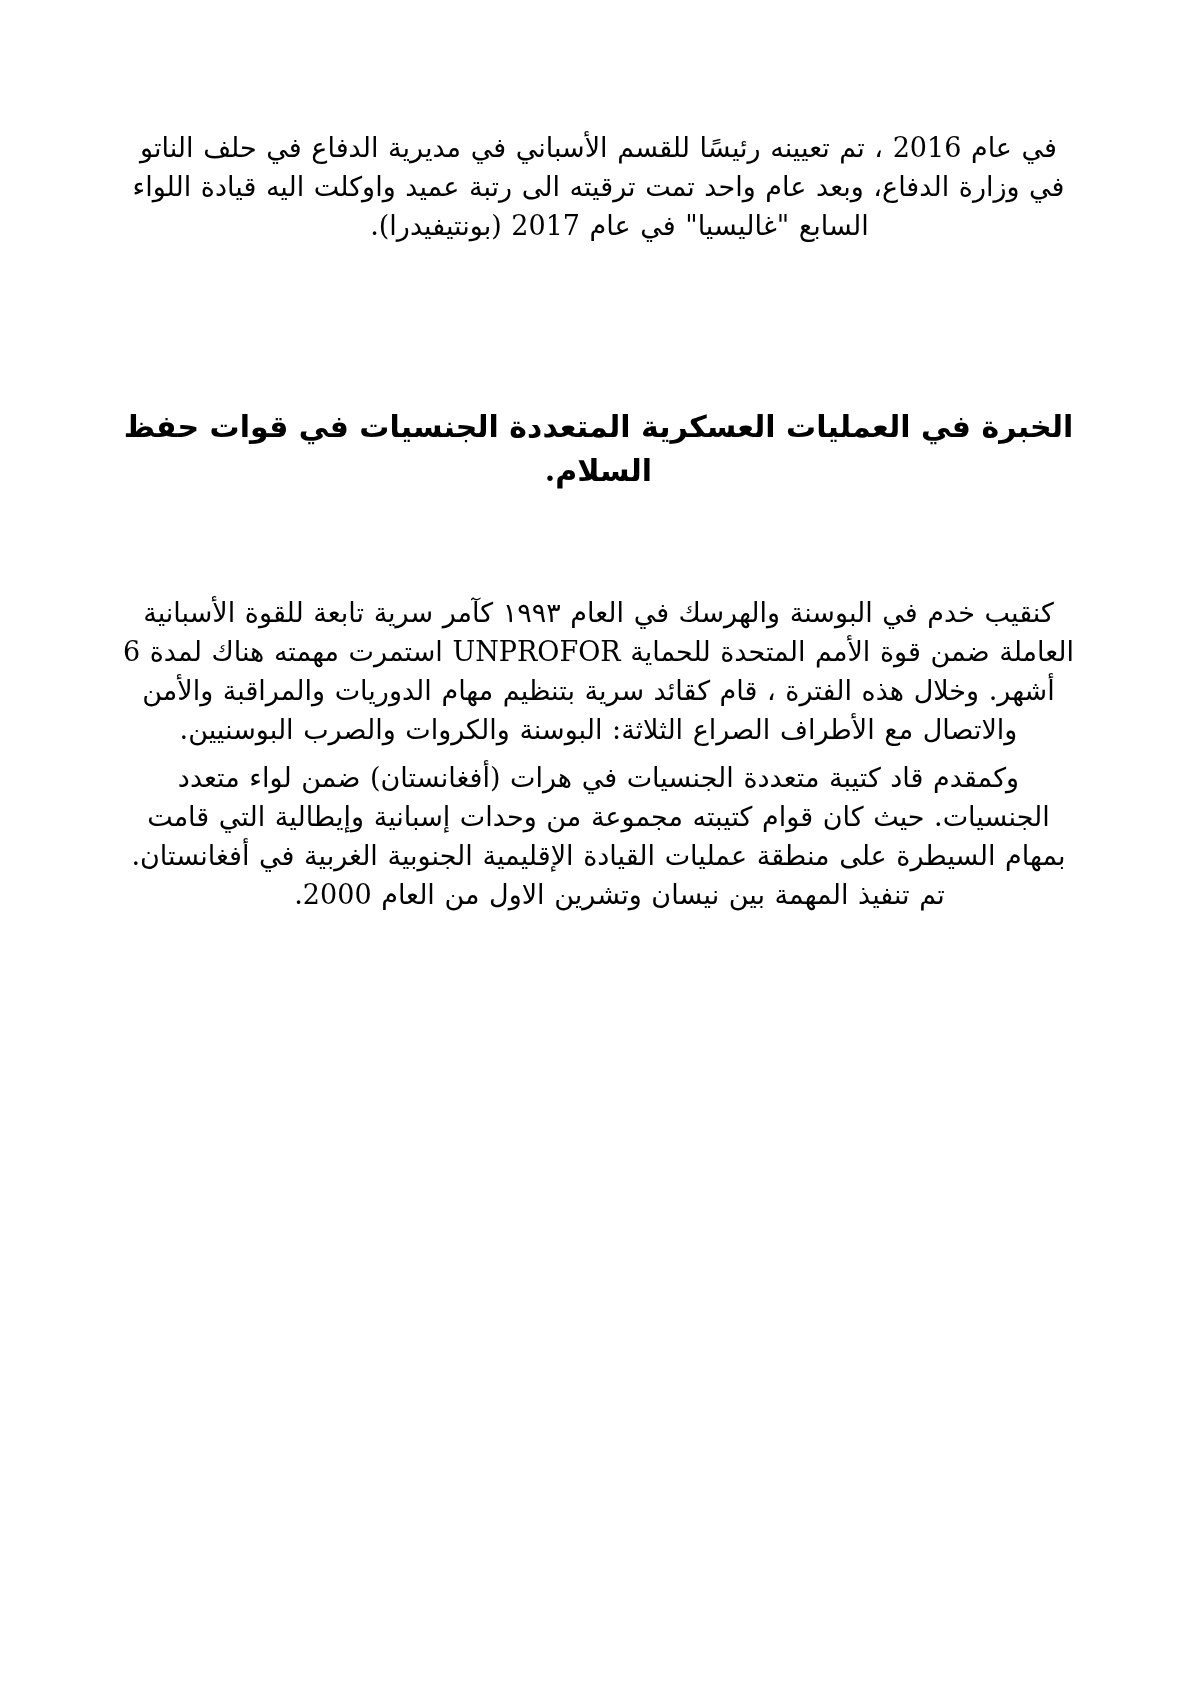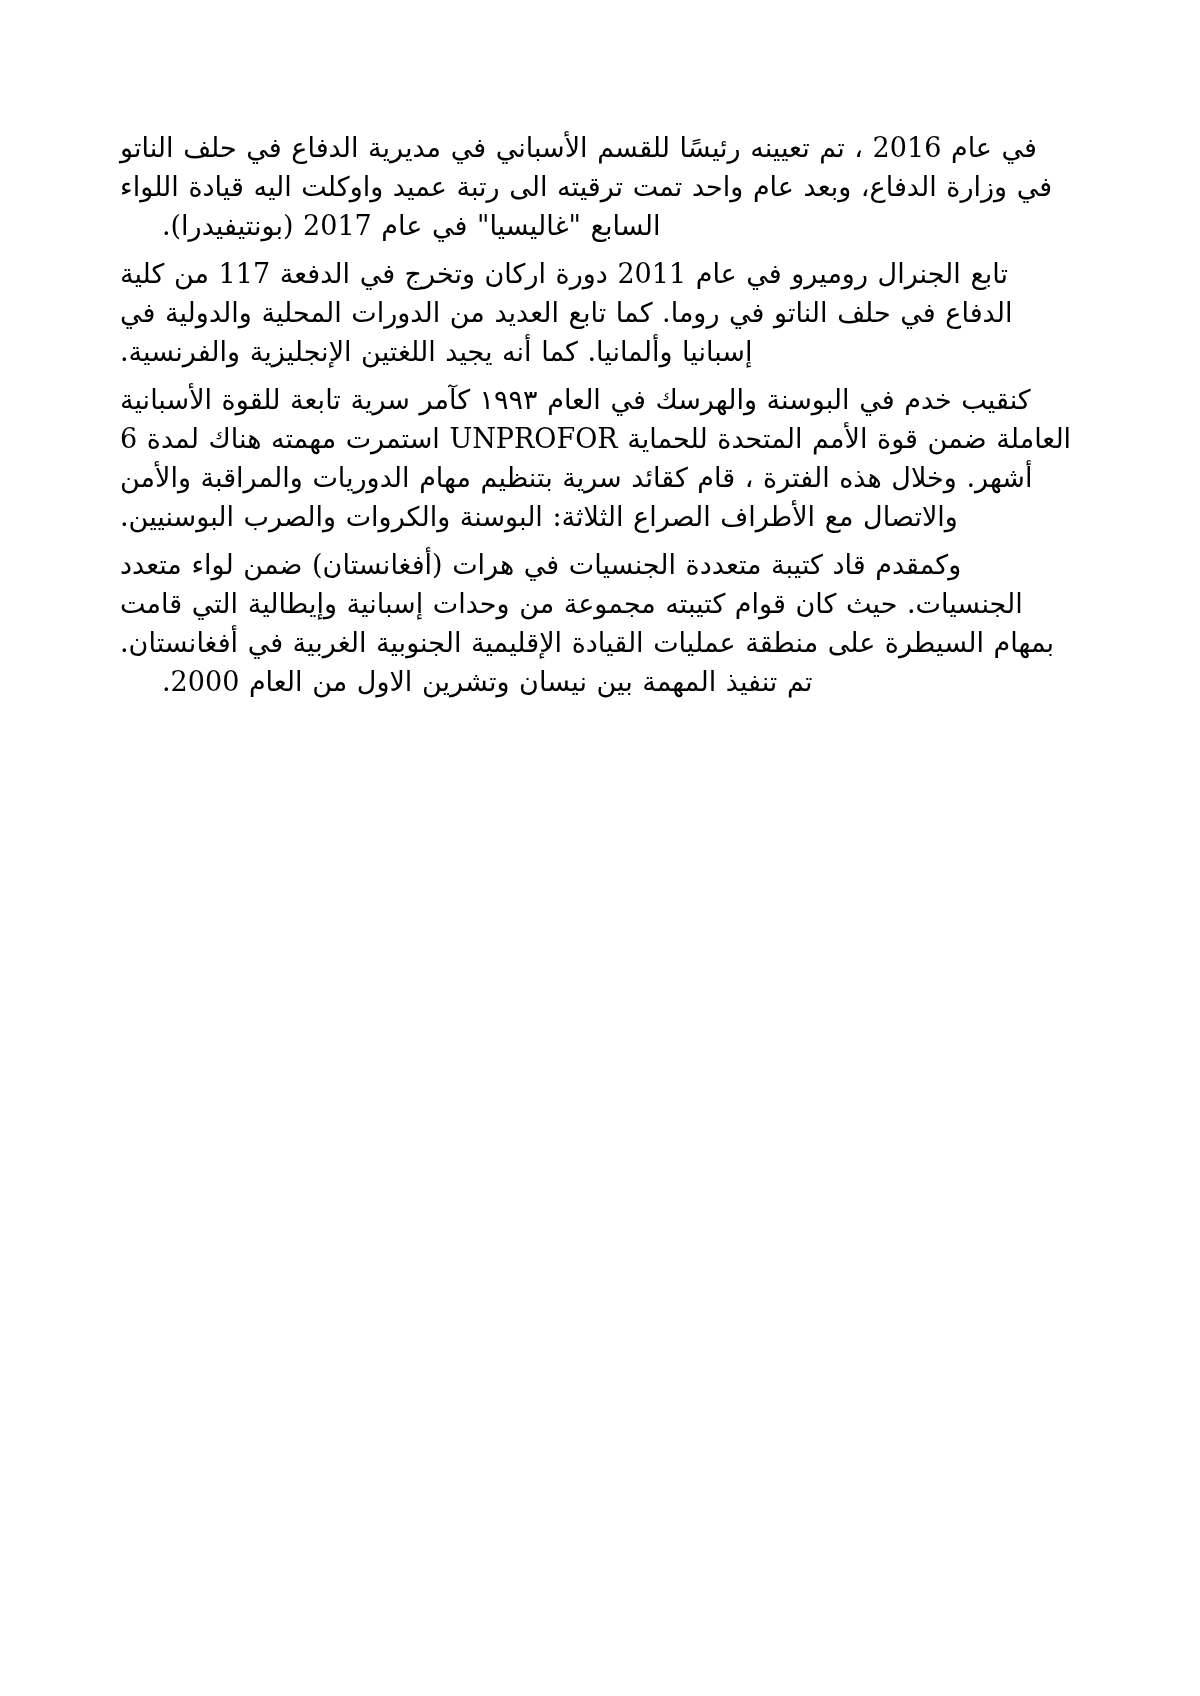--- a/index.html
+++ b/index.html
@@ -12,21 +12,21 @@
     height: 1696px;
     color: #000000;
     font-family: "DejaVu Serif", "DejaVu Sans", serif;
   }
   .page {
     box-sizing: border-box;
     width: 1200px;
     height: 1696px;
     padding: 128px 123px 0 120px;
     direction: rtl;
-    text-align: left;
+    text-align: center;
     font-size: 27px;
     line-height: 39px;
     overflow: hidden;
   }
   .para {
     margin: 0 0 9px 0;
     word-spacing: 1px;
   }
   .heading {
     font-size: 30px;
@@ -41,22 +41,22 @@
     width: 42px;
   }
 </style>
 </head>
 <body>
 
 <div class="page" dir="rtl" lang="ar">
 
   <p class="para trail">في عام 2016 ، تم تعيينه رئيسًا للقسم الأسباني في مديرية الدفاع في حلف الناتو في وزارة الدفاع، وبعد عام واحد تمت ترقيته الى رتبة عميد واوكلت اليه قيادة اللواء السابع "غاليسيا" في عام 2017 (بونتيفيدرا).</p>
 
-  <p class="para">تابع الجنرال روميرو في عام 2011 دورة اركان وتخرج في الدفعة 117 من كلية الدفاع في حلف الناتو في روما. كما تابع العديد من الدورات المحلية والدولية في إسبانيا وألمانيا. كما أنه يجيد اللغتين الإنجليزية والفرنسية.</p>
 
 
+  <h2 class="heading">الخبرة في العمليات العسكرية المتعددة الجنسيات في قوات حفظ السلام.</h2>
 
   <p class="para">كنقيب خدم في البوسنة والهرسك في العام ١٩٩٣ كآمر سرية تابعة للقوة الأسبانية العاملة ضمن قوة الأمم المتحدة للحماية UNPROFOR استمرت مهمته هناك لمدة 6 أشهر. وخلال هذه الفترة ، قام كقائد سرية بتنظيم مهام الدوريات والمراقبة والأمن والاتصال مع الأطراف الصراع الثلاثة: البوسنة والكروات والصرب البوسنيين.</p>
 
 
   <p class="para trail">وكمقدم قاد كتيبة متعددة الجنسيات في هرات (أفغانستان) ضمن لواء متعدد الجنسيات. حيث كان قوام كتيبته مجموعة من وحدات إسبانية وإيطالية التي قامت بمهام السيطرة على منطقة عمليات القيادة الإقليمية الجنوبية الغربية في أفغانستان. تم تنفيذ المهمة بين نيسان وتشرين الاول من العام 2000.</p>
 
 </div>
 
 </body></html>

